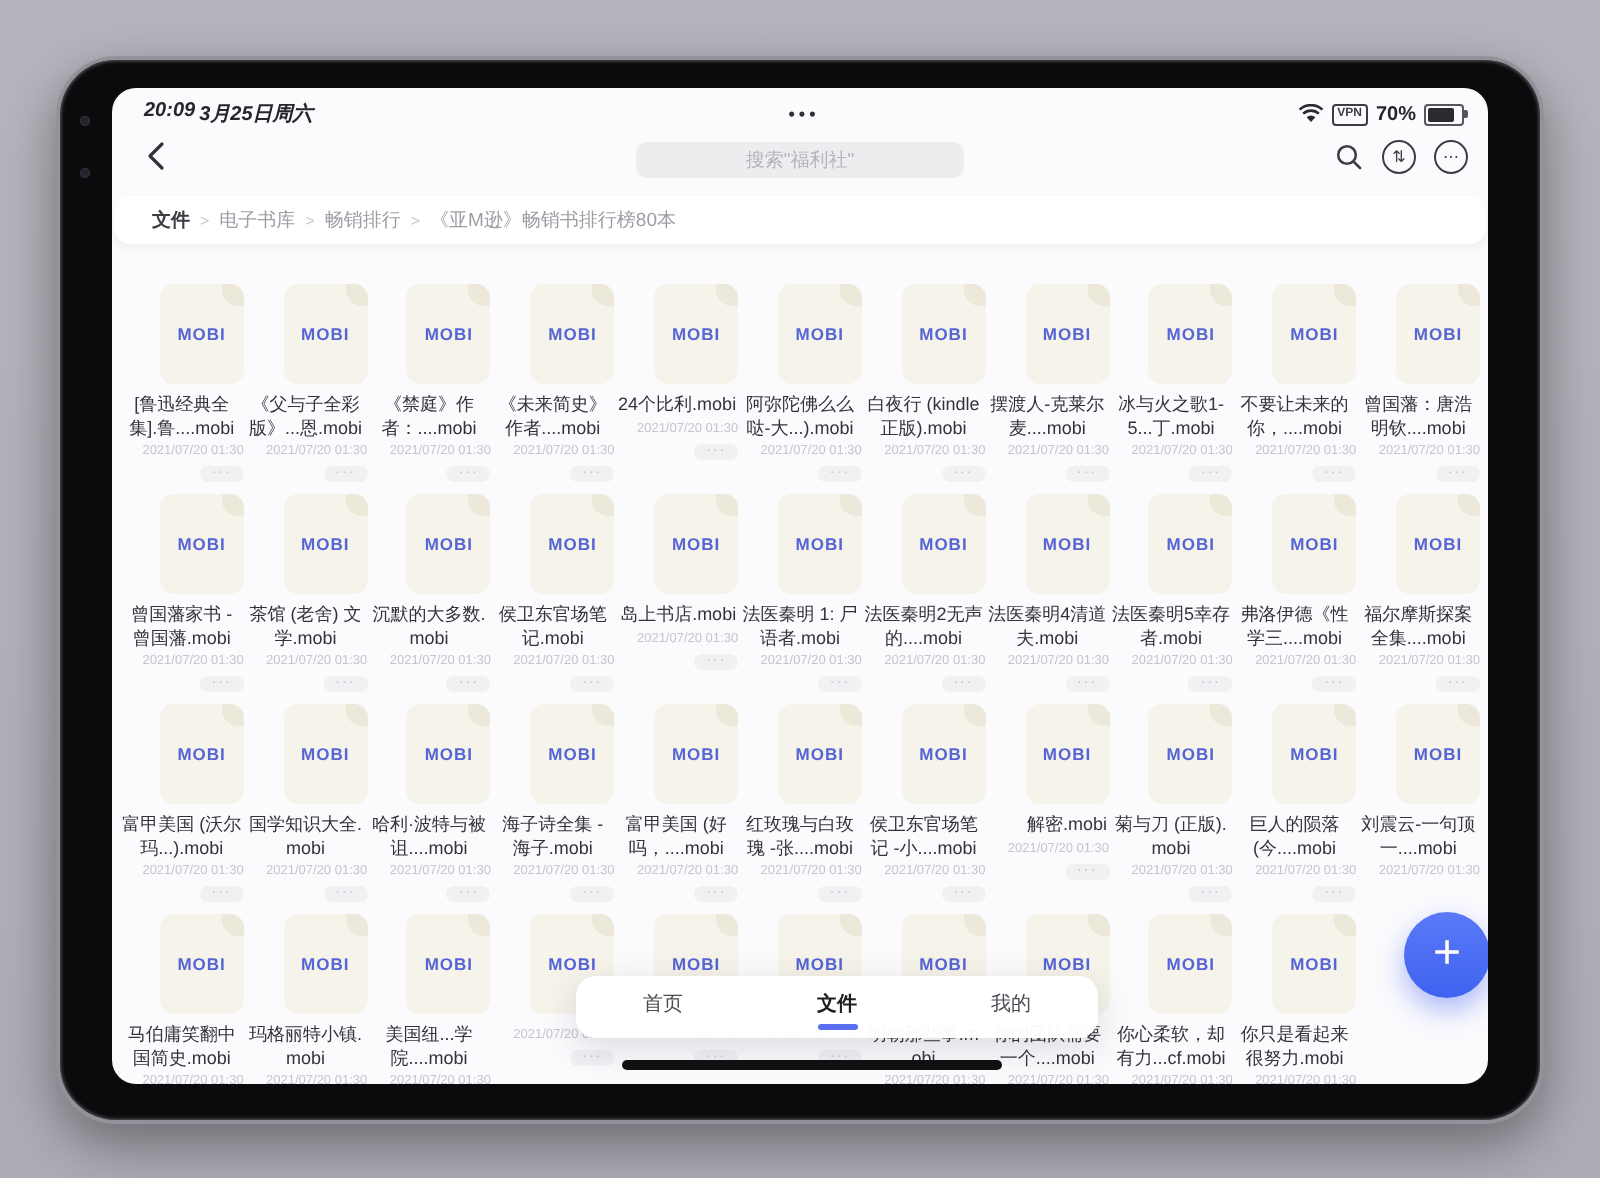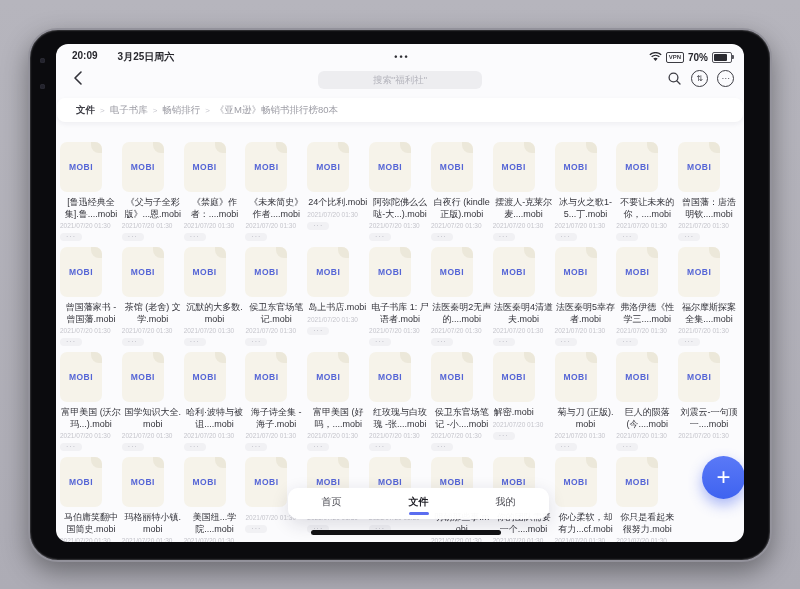--- a/index.html
+++ b/index.html
@@ -20,21 +20,21 @@
     background:#23232c;box-shadow:inset 0 0 1px #4a4a58;}
   .cam-dot.d1{top:28px}.cam-dot.d2{top:54px}
   .screen{
     position:absolute;left:26px;top:14px;width:688px;height:498px;
     background:#fbfbfd;border-radius:12px;overflow:hidden;
   }
   
   .statusbar{position:absolute;top:6px;left:16px;right:12px;height:14px;
     display:flex;align-items:center;justify-content:space-between;
     font-size:10px;font-weight:bold;color:#26262c;}
-  .sb-left{display:flex;gap:20px;}
+  .sb-left{display:flex;gap:2px;font-style:italic;}
   .sb-center{position:absolute;left:50%;transform:translateX(-50%);
     color:#2f2f35;letter-spacing:2px;font-size:9px;}
   .sb-right{display:flex;gap:4px;}
   .vpn-badge{font-size:6px;font-weight:bold;border:1px solid #3c3c42;color:#3c3c42;
     border-radius:2px;padding:0 2px;line-height:8px;}
   .batt{position:relative;width:18px;height:9px;border:1px solid #55555c;border-radius:2px;}
   .batt::before{content:"";position:absolute;left:1px;top:1px;bottom:1px;width:70%;
     background:#2a2a30;border-radius:1px;}
   .batt::after{content:"";position:absolute;right:-3px;top:2px;width:2px;height:4px;
     background:#55555c;border-radius:0 1px 1px 0;}
@@ -51,21 +51,21 @@
   
   .crumbbar{position:absolute;top:54px;left:1px;right:1px;height:24px;
     background:#ffffff;border-radius:8px;box-shadow:0 2px 5px rgba(40,40,60,.06);
     display:flex;align-items:center;padding-left:19px;gap:5px;
     font-size:9.5px;color:#9d9da5;}
   .crumb-first{color:#3c3c44;font-weight:bold;}
   .crumb-sep{color:#c8c8cf;font-size:8px;}
   
   .grid{position:absolute;top:92px;left:4px;right:4px;
     display:grid;grid-template-columns:repeat(11,1fr);grid-auto-rows:105px;}
-  .cell{display:flex;flex-direction:column;align-items:flex-start;padding-top:5px;cursor:pointer;}
+  .cell{display:flex;flex-direction:column;align-items:flex-end;padding-top:5px;cursor:pointer;}
   .icon-wrap{height:52px;display:flex;align-items:center;justify-content:center;margin-bottom:4px;}
   .file-icon{position:relative;width:42px;height:50px;background:#f6f3ea;
     border-radius:7px;display:flex;align-items:center;justify-content:center;}
   .file-icon::after{content:"";position:absolute;top:0;right:0;width:11px;height:11px;
     background:#ece8da;border-radius:0 7px 0 8px;}
   .mobi-badge{font-size:8.5px;font-weight:bold;letter-spacing:.5px;color:#5565d6;}
   .folder-icon{position:relative;width:54px;height:46px;}
   .f-back{position:absolute;left:2px;top:0;width:32px;height:12px;border-radius:4px;background:#8property:;}
   .f-back{background:#8490f2;}
   .f-doc{position:absolute;left:8px;top:4px;width:26px;height:32px;background:#fff;
@@ -352,21 +352,21 @@
         <div class="more-pill">···</div>
       </div>
 
       <div class="cell">
         <div class="icon-wrap">
 
           <div class="file-icon">
             <span class="mobi-badge">MOBI</span>
           </div>
         </div>
-        <div class="cell-name">电子书库 1: 尸语者.mobi</div>
+        <div class="cell-name">法医秦明 1: 尸语者.mobi</div>
         <div class="cell-date">2021/07/20 01:30</div>
         <div class="more-pill">···</div>
       </div>
 
       <div class="cell">
         <div class="icon-wrap">
 
           <div class="file-icon">
             <span class="mobi-badge">MOBI</span>
           </div>

